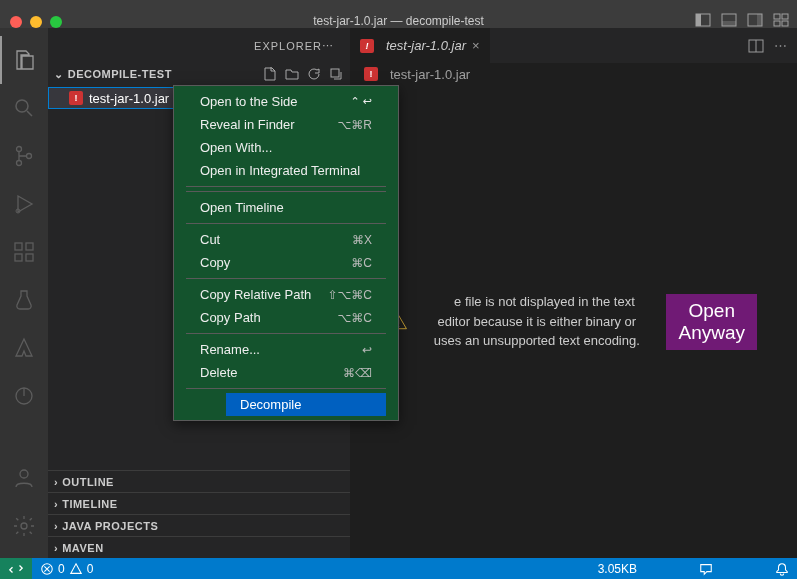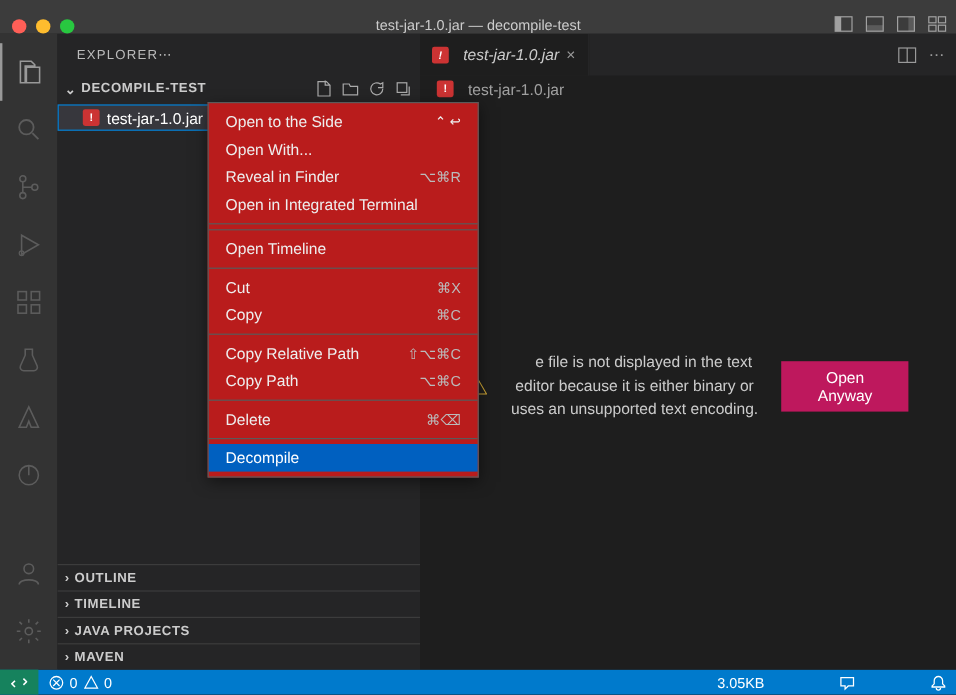--- a/index.html
+++ b/index.html
@@ -13,21 +13,21 @@
 .layout-icon { width: 16px; height: 16px; opacity: 0.7; }
 
 .main { display: flex; height: 530px; }
 
 .activitybar { width: 48px; background: #333333; display: flex; flex-direction: column; align-items: center; padding-top: 8px; }
 .activitybar .icon { width: 24px; height: 24px; margin: 12px 0; opacity: 0.5; cursor: pointer; display:flex; align-items:center; justify-content:center; }
 .activitybar .icon.active-indicator { border-left: 2px solid #fff; width:48px; padding-left:0; margin:0; height:48px; display:flex; align-items:center; justify-content:center; }
 .activitybar-bottom { margin-top: auto; margin-bottom: 8px; display:flex; flex-direction:column; align-items:center; }
 
 .sidebar { width: 302px; background: #252526; display: flex; flex-direction: column; }
-.sidebar-header { height: 35px; display: flex; align-items: center; padding: 0 16px; font-size: 11px; letter-spacing: 1px; color: #bbbbbb; justify-content: flex-start; }
+.sidebar-header { height: 35px; display: flex; align-items: center; padding: 0 16px; font-size: 11px; letter-spacing: 1px; color: #bbbbbb; justify-content: flex-end; }
 .sidebar-header .ellipsis { cursor: pointer; }
 
 .section-header { height: 22px; display: flex; align-items: center; padding: 0 6px; font-size: 11px; font-weight: 700; letter-spacing: 0.5px; color: #cccccc; cursor: pointer; }
 .section-header .chevron { margin-right: 4px; }
 .section-header .actions { margin-left: auto; display: flex; gap: 6px; opacity: 0.8; }
 .section-actions-icon { width: 16px; height: 16px; }
 
 .file-tree { padding: 2px 0; }
 .file-row { height: 22px; display: flex; align-items: center; padding-left: 20px; font-size: 13px; background: #37373d; border: 1px solid #007fd4; color: #ffffff; cursor: pointer; }
 .file-icon { width: 14px; height: 14px; margin-right: 6px; background:#cc3333; color:#fff; font-size:9px; display:flex; align-items:center; justify-content:center; border-radius:2px; font-weight:bold; }
@@ -39,30 +39,30 @@
 .tabs { height: 35px; background: #252526; display: flex; align-items: stretch; }
 .tab { display: flex; align-items: center; padding: 0 10px; background: #1e1e1e; border-right: 1px solid #252526; font-size: 13px; font-style: italic; cursor: pointer; gap: 6px; }
 .tab .close { opacity: 0.7; font-style: normal; }
 .tabs-right { margin-left: auto; display: flex; align-items: center; gap: 10px; padding-right: 10px; opacity: 0.7; }
 
 .breadcrumb { height: 22px; display: flex; align-items: center; padding-left: 14px; font-size: 13px; gap: 6px; color: #a0a0a0; }
 
 .editor-body { flex: 1; display: flex; flex-direction: row; align-items: center; justify-content: center; padding: 0 40px; text-align: center; gap: 16px; }
 .warn-icon { width: 46px; height: 40px; }
 .editor-msg { color: #cccccc; font-size: 13px; line-height: 1.5; }
-.open-anyway { background: #be185d; color: #ffffff; border: none; padding: 6px 30px; font-size: 13px; cursor: pointer; }
+.open-anyway { background: #701a75; color: #ffffff; border: none; padding: 6px 12px; font-size: 19px; cursor: pointer; }
 
 .statusbar { height: 21px; background: #007acc; display: flex; align-items: center; font-size: 12px; color: #ffffff; }
 .status-remote { background: #16825d; height: 100%; width: 32px; display: flex; align-items: center; justify-content: center; }
 .status-item { padding: 0 8px; display: flex; align-items: center; gap: 4px; cursor: pointer; }
 .status-right { margin-left: auto; display: flex; gap: 46px; }
 
-.context-menu { position: absolute; top: 85px; left: 173px; width: 226px; background: #b91c1c; border: 1px solid #5a5a5a; box-shadow: 0 4px 12px rgba(0,0,0,0.5); font-size: 13px; z-index: 100; padding: 4px 0; }
+.context-menu { position: absolute; top: 85px; left: 173px; width: 226px; background: #14532d; border: 1px solid #5a5a5a; box-shadow: 0 4px 12px rgba(0,0,0,0.5); font-size: 13px; z-index: 100; padding: 4px 12px; }
 .menu-item { height: 23px; display: flex; align-items: center; padding: 0 14px; color: #eeeeee; cursor: pointer; justify-content: space-between; }
-.menu-item.highlighted { background: #0060c0; color: #ffffff; }
+.menu-item.highlighted { background: #0060c0; color: #ffffff; margin-left: 40px; }
 .menu-sep { height: 1px; background: #5a5a5a; margin: 4px 0; }
 .menu-shortcut { color: #bbbbbb; font-size: 12px; }
 .menu-submenu-icons { display: flex; gap: 2px; font-size: 11px; }
 
 svg { display: block; }
 </style>
 </head>
 <body>
 
 <div class="titlebar">
@@ -276,27 +276,27 @@
     </div>
   </div>
 </div>
 
 <div class="context-menu" id="ctx">
     <div class="menu-item">
       <span>Open to the Side</span>
       <span class="menu-submenu-icons">⌃ ↩</span>
     </div>
     <div class="menu-item">
-      <span>Open With...</span>
-    </div>
-    <div class="menu-item">
       <span>Reveal in Finder</span>
       <span class="menu-shortcut">⌥⌘R</span>
     </div>
     <div class="menu-item">
+      <span>Open With...</span>
+    </div>
+    <div class="menu-item">
       <span>Open in Integrated Terminal</span>
     </div>
     <div class="menu-sep"></div>
     <div class="menu-sep"></div>
     <div class="menu-item">
       <span>Open Timeline</span>
     </div>
     <div class="menu-sep"></div>
     <div class="menu-item">
       <span>Cut</span>
@@ -310,20 +310,24 @@
     <div class="menu-item">
       <span>Copy Relative Path</span>
       <span class="menu-shortcut">⇧⌥⌘C</span>
     </div>
     <div class="menu-item">
       <span>Copy Path</span>
       <span class="menu-shortcut">⌥⌘C</span>
     </div>
     <div class="menu-sep"></div>
     <div class="menu-item">
+      <span>Rename...</span>
+      <span class="menu-shortcut">↩</span>
+    </div>
+    <div class="menu-item">
       <span>Delete</span>
       <span class="menu-shortcut">⌘⌫</span>
     </div>
     <div class="menu-sep"></div>
     <div class="menu-item highlighted">
       <span>Decompile</span>
     </div>
   </div>
 
 </body></html>

